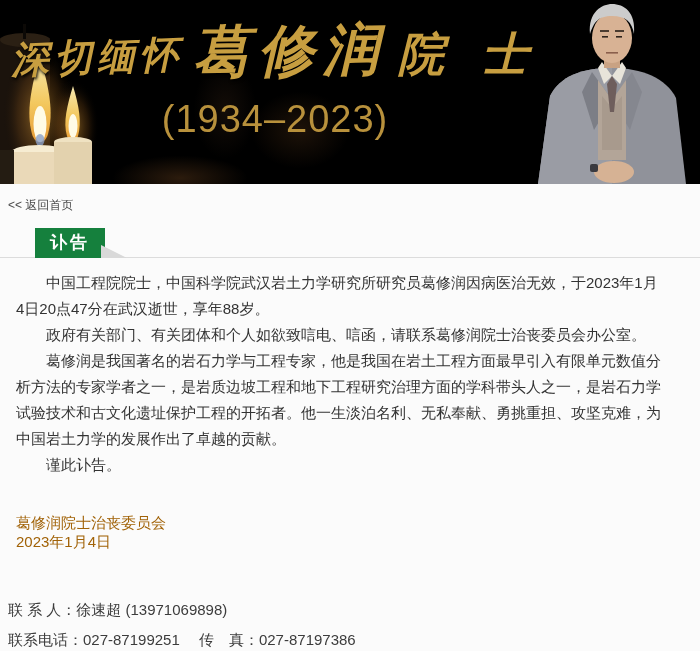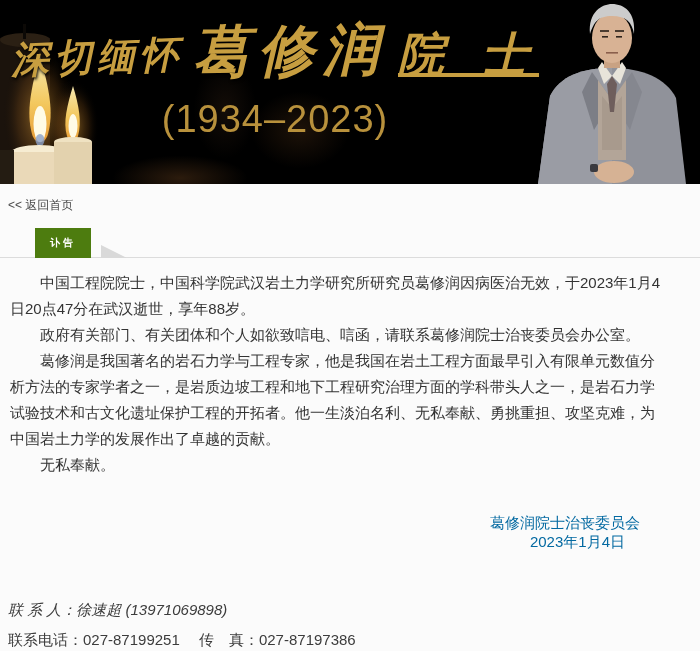--- a/index.html
+++ b/index.html
@@ -34,21 +34,21 @@
     display: flex; justify-content: center; align-items: baseline;
     gap: 10px;
     font-family: "DejaVu Serif", serif;
     font-style: italic; font-weight: 700;
     color: #c79e40;
     text-shadow: 1px 2px 3px rgba(0,0,0,.9);
     white-space: nowrap;
   }
   .calli-prefix { font-size: 38px; letter-spacing: 5px; transform: rotate(-2deg); }
   .calli-name   { font-size: 56px; letter-spacing: 9px; transform: rotate(-1deg); }
-  .calli-suffix { font-size: 46px; letter-spacing: 11px; text-decoration: underline; }
+  .calli-suffix { font-size: 46px; letter-spacing: 11px; }
   .years {
     margin-top: 8px;
     font-size: 38px; font-weight: normal;
     color: #b8913c; letter-spacing: 1px;
   }
 
   
   .back-row { padding: 11px 12px 0 8px; }
   .back-link {
     font-size: 12px; color: #4a4a4a; text-decoration: none; cursor: pointer;
@@ -56,47 +56,47 @@
 
   
   .tab-row {
     position: relative; margin-top: 15px; height: 29px;
     border-bottom: 1px solid #dcdcdc;
   }
   .tab {
     position: absolute; left: 35px; bottom: -1px;
     height: 30px; line-height: 30px;
     padding: 0 15px;
-    background: #4d7c0f; color: #fff;
-    font-size: 10px; font-weight: bold; letter-spacing: 3px;
+    background: #15803d; color: #fff;
+    font-size: 17px; font-weight: bold; letter-spacing: 3px;
     cursor: pointer;
   }
   .tab-triangle {
     position: absolute; left: 101px; bottom: -1px;
     width: 0; height: 0;
     border-bottom: 13px solid #d9d9d9;
     border-right: 26px solid transparent;
   }
 
   
-  .content { padding: 12px 38px 0 10px; }
+  .content { padding: 12px 38px 0 16px; }
   .content p {
     font-size: 15px; line-height: 26px; color: #333;
     text-indent: 2em;
   }
-  .signature { margin-top: 36px; text-align: right; font-size: 15px; color: #0369a1; }
+  .signature { margin-top: 36px; text-align: left; font-size: 15px; color: #a16207; }
   .sig-name { padding-right: 22px; }
   .sig-date { padding-right: 37px; margin-top: 0; }
 
   
   .contact { margin-top: 50px; padding-left: 8px; }
   .contact div {
     font-size: 15px; color: #3c3c3c; line-height: 16px; margin-top: 14px;
   }
-  .contact div:first-child { margin-top: 0; font-style: italic; }
+  .contact div:first-child { margin-top: 0; }
 </style>
 </head>
 <body>
 
 <div class="page">
 
   <header class="banner">
 
     <svg class="candles" width="185" height="184" viewBox="0 0 185 184">
       <defs>
@@ -185,21 +185,21 @@
 
   <div class="tab-row">
     <div class="tab">讣告</div>
     <div class="tab-triangle"></div>
   </div>
 
   <main class="content">
     <p>中国工程院院士，中国科学院武汉岩土力学研究所研究员葛修润因病医治无效，于2023年1月4日20点47分在武汉逝世，享年88岁。</p>
     <p>政府有关部门、有关团体和个人如欲致唁电、唁函，请联系葛修润院士治丧委员会办公室。</p>
     <p>葛修润是我国著名的岩石力学与工程专家，他是我国在岩土工程方面最早引入有限单元数值分析方法的专家学者之一，是岩质边坡工程和地下工程研究治理方面的学科带头人之一，是岩石力学试验技术和古文化遗址保护工程的开拓者。他一生淡泊名利、无私奉献、勇挑重担、攻坚克难，为中国岩土力学的发展作出了卓越的贡献。</p>
-    <p>无私奉献。</p>
+    <p>谨此讣告。</p>
 
     <div class="signature">
       <div class="sig-name">葛修润院士治丧委员会</div>
       <div class="sig-date">2023年1月4日</div>
     </div>
   </main>
 
   <footer class="contact">
     <div>联 系 人：徐速超 (13971069898)</div>
     <div>联系电话：027-87199251　 传　真：027-87197386</div>

